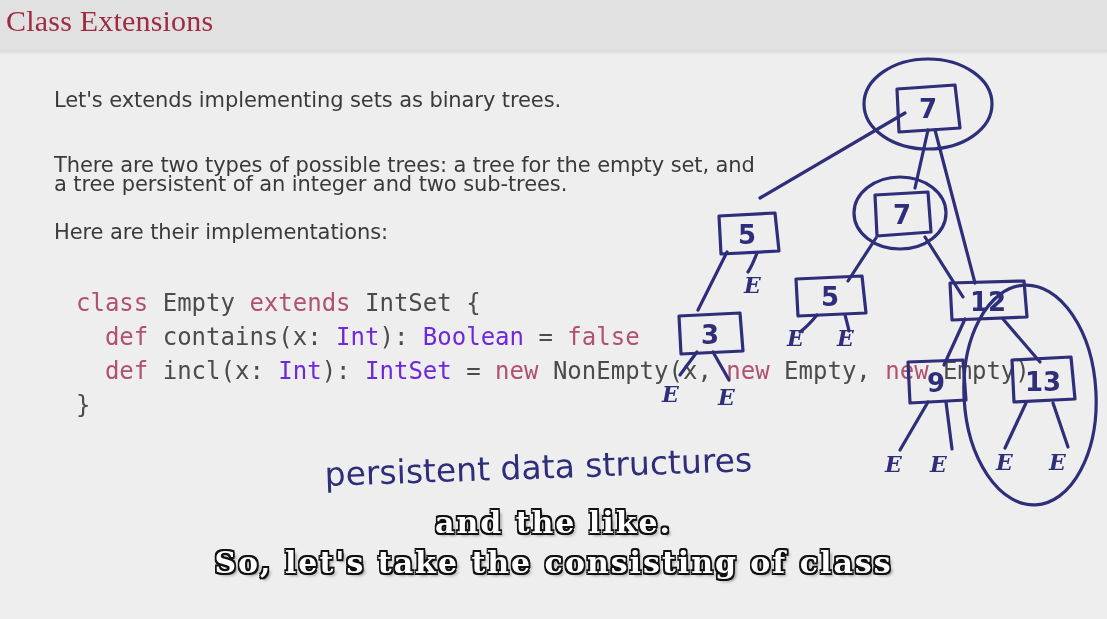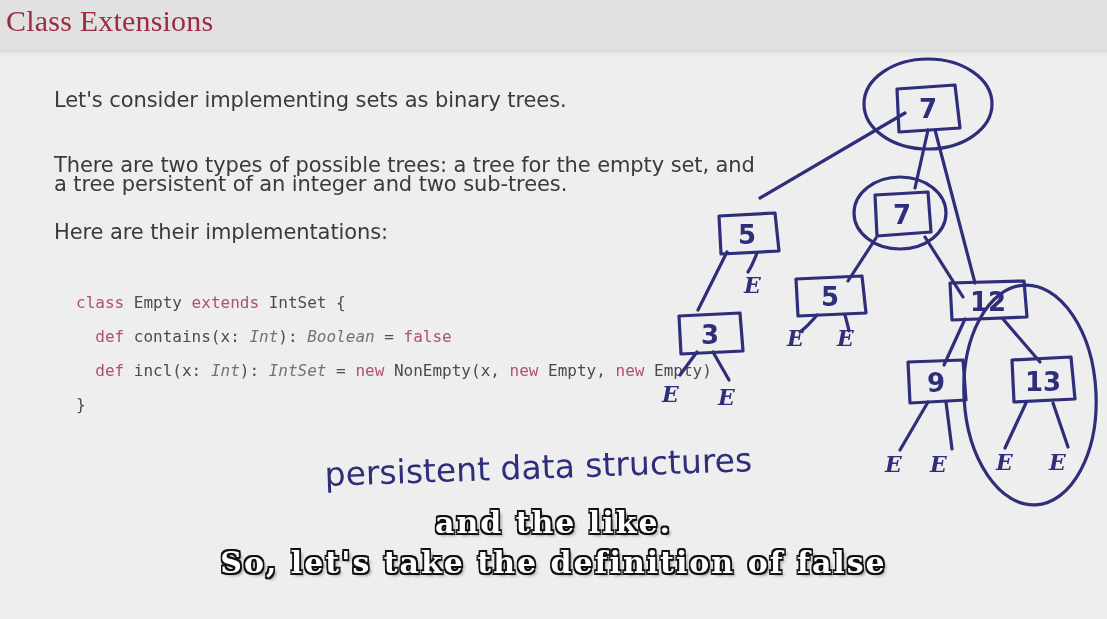--- a/index.html
+++ b/index.html
@@ -56,27 +56,27 @@
   #para-1 { left: 54px; top: 88px; }
   #para-2-l1 { left: 54px; top: 137px; margin-top: 16px; }
   #para-2-l2 { left: 54px; top: 172px; }
   #para-3 { left: 54px; top: 220px; text-align: center; }
 
   
   #code-block {
     position: absolute;
     left: 76px; top: 286px;
     font-family: "DejaVu Sans Mono", monospace;
-    font-size: 16px;
+    font-size: 24px;
     line-height: 34px;
     white-space: pre;
     color: #4b4b4b;
   }
   .kw   { color: #b0516d; }
-  .typ  { color: #737373; font-style: italic; }
+  .typ  { color: #6d28d9; }
   .id   { color: #4b4b4b; }
 
   
   #ink-layer {
     position: absolute;
     left: 0; top: 0;
     width: 1107px;
     height: 619px;
     pointer-events: none;
   }
@@ -106,21 +106,21 @@
 </style>
 </head>
 <body>
 
 <div id="slide">
 
   <div id="header-band"></div>
   <div id="header-shadow"></div>
   <div id="slide-title">Class Extensions</div>
 
-  <div class="prose" id="para-1">Let's consider implementing sets as binary trees.</div>
+  <div class="prose" id="para-1">Let's extends implementing sets as binary trees.</div>
   <div class="prose" id="para-2-l1">There are two types of possible trees: a tree for the empty set, and</div>
   <div class="prose" id="para-2-l2">a tree persistent of an integer and two sub-trees.</div>
   <div class="prose" id="para-3">Here are their implementations:</div>
 
   <div id="code-block"><div><span class="kw">class</span><span class="id"> Empty </span><span class="kw">extends</span><span class="id"> IntSet {</span></div><div><span class="id">  </span><span class="kw">def</span><span class="id"> contains(x: </span><span class="typ">Int</span><span class="id">): </span><span class="typ">Boolean</span><span class="id"> = </span><span class="kw">false</span></div><div><span class="id">  </span><span class="kw">def</span><span class="id"> incl(x: </span><span class="typ">Int</span><span class="id">): </span><span class="typ">IntSet</span><span class="id"> = </span><span class="kw">new</span><span class="id"> NonEmpty(x, </span><span class="kw">new</span><span class="id"> Empty, </span><span class="kw">new</span><span class="id"> Empty)</span></div><div><span class="id">}</span></div></div>
 
   <svg id="ink-layer" viewBox="0 0 1107 619" xmlns="http://www.w3.org/2000/svg">
     <g fill="none" stroke="#2e2e7a" stroke-width="3.2" stroke-linecap="round" stroke-linejoin="round">
 
       <g>
@@ -203,16 +203,16 @@
       <text x="988" y="311">12</text>
       <text x="936" y="392">9</text>
       <text x="1043" y="391">13</text>
     </g>
 
     <text id="ink-note" x="325" y="486" fill="#2e2e7a" font-family="DejaVu Sans, sans-serif" font-size="33" font-weight="400" transform="rotate(-2 325 486)">persistent data structures</text>
   </svg>
 
   <div id="caption">
     <span class="caption-line">and the like.</span>
-    <span class="caption-line">So, let's take the definition of false</span>
+    <span class="caption-line">So, let's take the consisting of class</span>
   </div>
 
 </div>
 
 </body></html>

